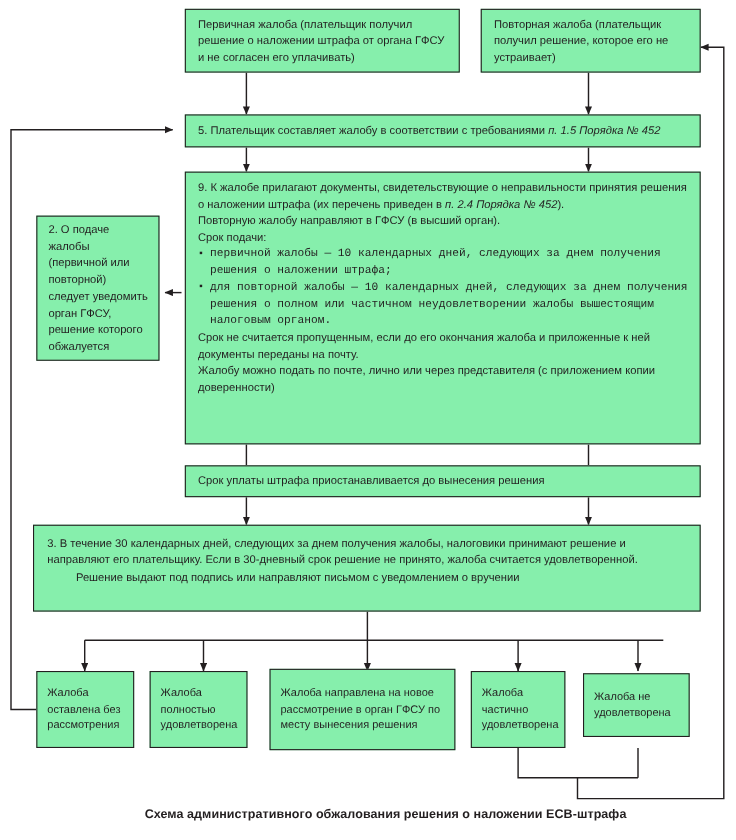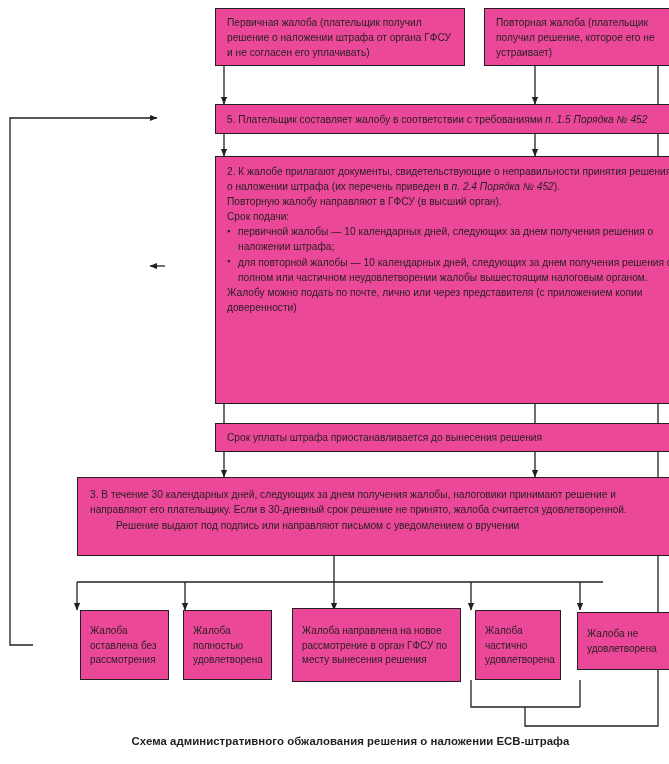--- a/index.html
+++ b/index.html
@@ -23,43 +23,43 @@
     left: 0;
     top: 0;
     width: 669px;
     height: 764px;
     pointer-events: none;
   }
   .node {
     position: absolute;
     box-sizing: border-box;
     border: 1.3px solid #231f20;
-    background: #ec4899;
+    background: #86efac;
     font-size: 10.2px;
     line-height: 15.1px;
     color: #231f20;
     padding: 7px 9px 6px 11px;
     z-index: 2;
-    margin-left: 47px;
   }
   .node.center-v {
     display: flex;
     flex-direction: column;
     justify-content: center;
   }
   .node p {
     margin: 0;
   }
   .node .it {
     font-style: italic;
   }
   .bullets {
     margin: 0;
     padding: 0;
     list-style: none;
+    font-family: Liberation Mono, monospace;
   }
   .bullets li {
     position: relative;
     padding-left: 11px;
   }
   .bullets li:before {
     content: "\25AA";
     position: absolute;
     left: 0;
     top: -0.5px;
@@ -132,29 +132,33 @@
   </div>
 
   <div class="node center-v" style="left:437px; top:8px; width:200px; height:58px;">
     <p>Повторная жалоба (плательщик получил решение, которое его не устраивает)</p>
   </div>
 
   <div class="node center-v" style="left:168px; top:104px; width:469px; height:30px;">
     <p><span>5. Плательщик составляет жалобу в соответствии с требованиями </span><span class="it">п. 1.5 Порядка № 452</span></p>
   </div>
 
+  <div class="node center-v" style="left:33px; top:196px; width:112px; height:132px; padding:7px 8px 6px 10px;">
+    <p>2. О подаче жалобы (первичной или повторной) следует уведомить орган ГФСУ, решение которого обжалуется</p>
+  </div>
 
   <div class="node" style="left:168px; top:156px; width:469px; height:248px;">
-    <p><span>2. К жалобе прилагают документы, свидетельствующие о неправильности принятия решения о наложении штрафа (их перечень приведен в </span><span class="it">п. 2.4 Порядка № 452</span><span>).</span></p>
+    <p><span>9. К жалобе прилагают документы, свидетельствующие о неправильности принятия решения о наложении штрафа (их перечень приведен в </span><span class="it">п. 2.4 Порядка № 452</span><span>).</span></p>
     <p>Повторную жалобу направляют в ГФСУ (в высший орган).</p>
     <p>Срок подачи:</p>
     <ul class="bullets">
       <li>первичной жалобы — 10 календарных дней, следующих за днем получения решения о наложении штрафа;</li>
       <li>для повторной жалобы — 10 календарных дней, следующих за днем получения решения о полном или частичном неудовлетворении жалобы вышестоящим налоговым органом.</li>
     </ul>
+    <p>Срок не считается пропущенным, если до его окончания жалоба и приложенные к ней документы переданы на почту.</p>
     <p>Жалобу можно подать по почте, лично или через представителя (с приложением копии доверенности)</p>
   </div>
 
   <div class="node center-v" style="left:168px; top:423px; width:469px; height:29px;">
     <p>Срок уплаты штрафа приостанавливается до вынесения решения</p>
   </div>
 
   <div class="node" style="left:30px; top:477px; width:607px; height:79px; padding:9px 10px 6px 12px;">
     <p>3. В течение 30 календарных дней, следующих за днем получения жалобы, налоговики принимают решение и направляют его плательщику. Если в 30-дневный срок решение не принято, жалоба считается удовлетворенной.</p>
     <p style="margin-top:1px;padding-left:26px;">Решение выдают под подпись или направляют письмом с уведомлением о вручении</p>

